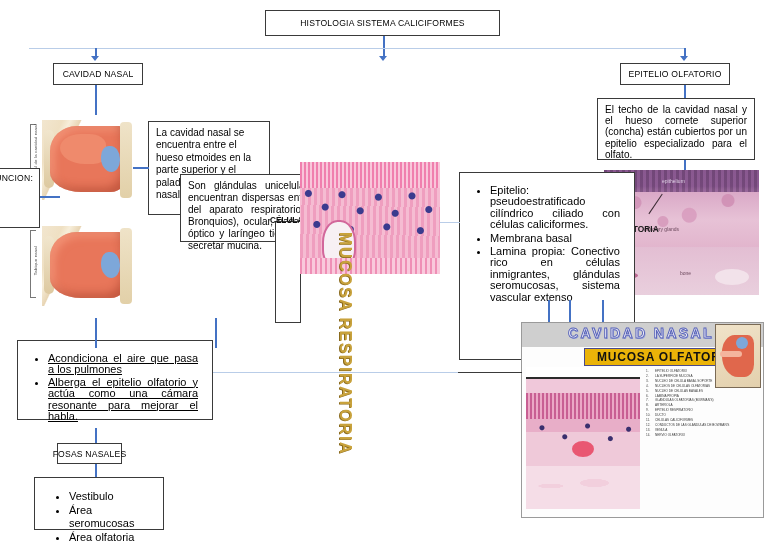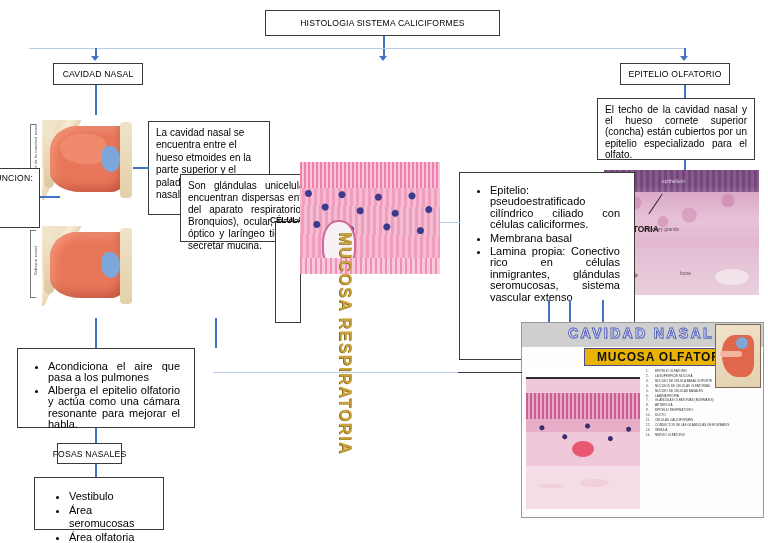--- a/index.html
+++ b/index.html
@@ -177,21 +177,21 @@
 
 <div class="box" style="left:459px;top:172px;width:176px;height:188px;">
   <ul class="bl loose" id="mr-list">
       <li>Epitelio: pseudoestratificado cilíndrico ciliado con células caliciformes.</li>
       <li>Membrana basal</li>
       <li>Lamina propia: Conectivo rico en células inmigrantes, glándulas seromucosas, sistema vascular extenso</li>
     </ul>
 </div>
 <div class="hline" style="left:440px;top:222px;width:20px;background:#b9cde8;"></div>
 
-<div class="box" style="left:17px;top:348px;width:178px;height:80px;">
+<div class="box" style="left:17px;top:340px;width:196px;height:80px;text-decoration:underline;">
   <ul class="bl" id="fn-list">
       <li>Acondiciona el aire que pasa a los pulmones</li>
       <li>Alberga el epitelio olfatorio y actúa como una cámara resonante para mejorar el habla.</li>
     </ul>
 </div>
 <div class="vline" style="left:95px;top:318px;height:30px;"></div>
 <div class="hline" style="left:213px;top:372px;width:245px;"></div>
 <div class="vline" style="left:215px;top:318px;height:30px;"></div>
 
 <div class="vline" style="left:95px;top:428px;height:15px;"></div>

